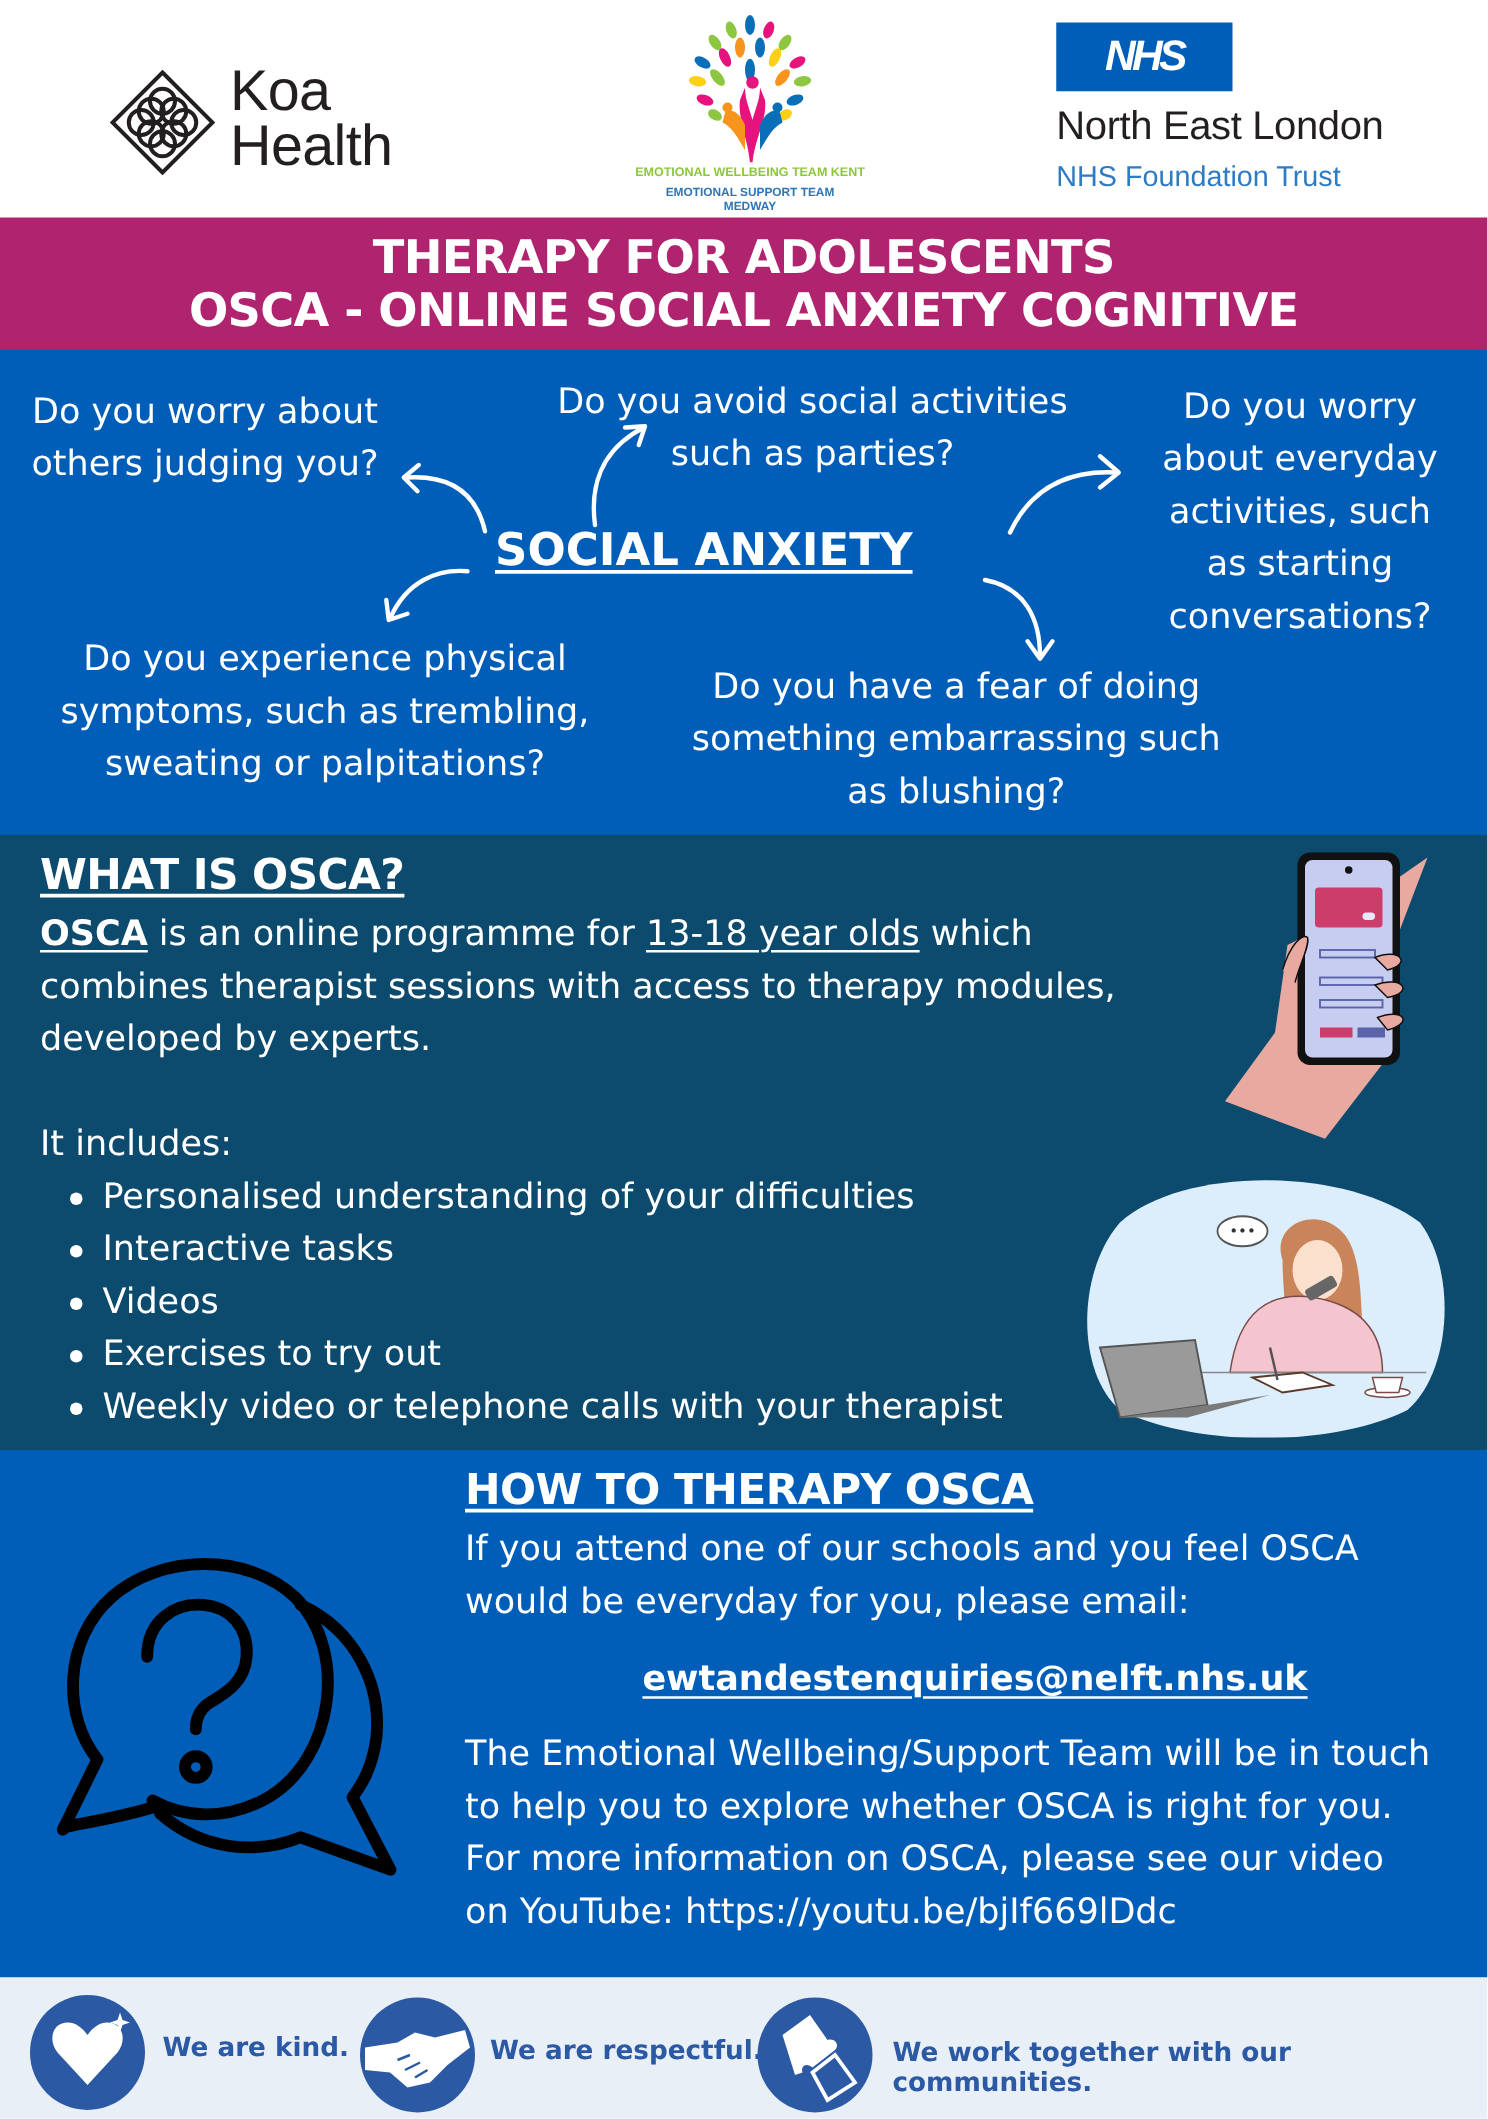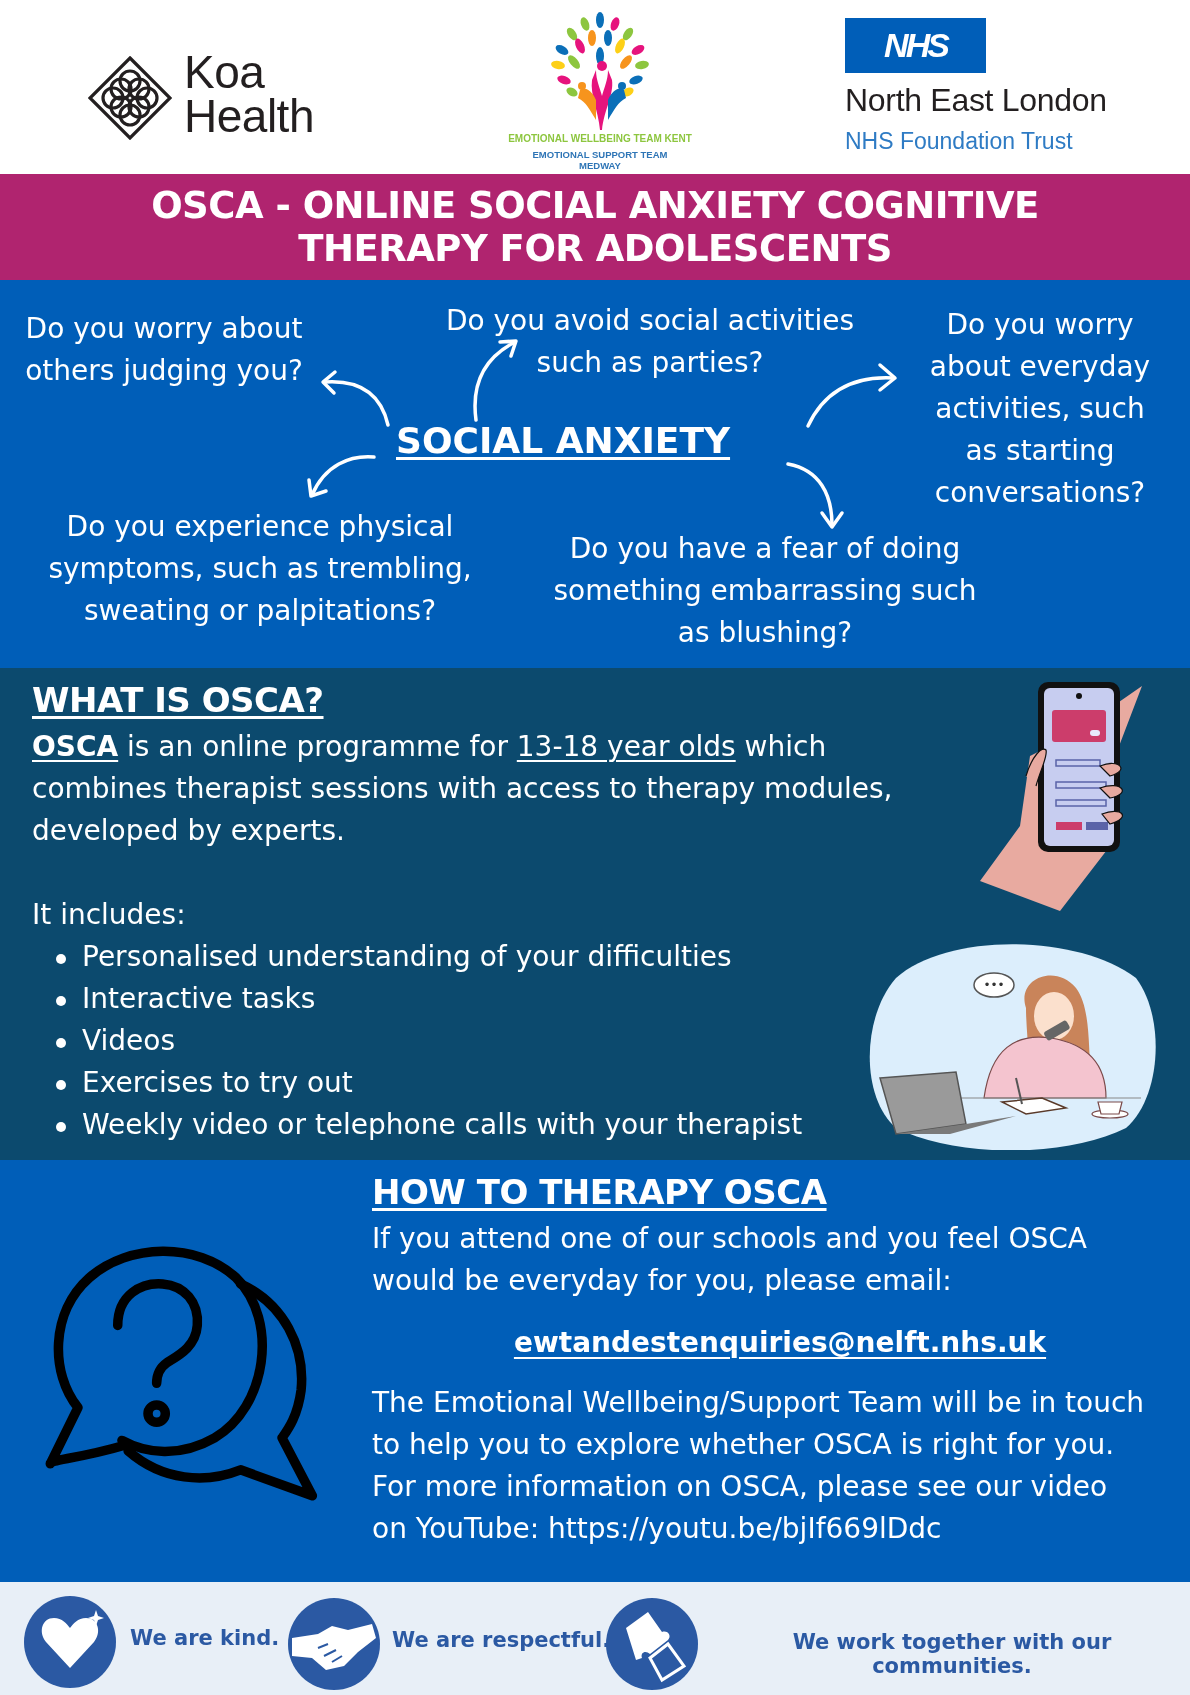--- a/index.html
+++ b/index.html
@@ -36,21 +36,21 @@
     .bold { font-weight: bold; }
     ul.incl { list-style: none; }
     ul.incl li { position: relative; padding-left: 52px; font-family: "DejaVu Sans", sans-serif; font-size: 28px; line-height: 42px; color: #fff; }
     ul.incl li::before { content: ""; position: absolute; left: 26px; top: 18px; width: 10px; height: 10px; border-radius: 50%; background: #fff; }
 
     
     #how-band { position: absolute; left: 0; top: 1160px; width: 1190px; height: 422px; background: #005EB8; color: #fff; }
     .email { display: inline-block; font-family: "DejaVu Sans", sans-serif; font-weight: bold; font-size: 28px; color: #fff; text-decoration: underline; text-decoration-thickness: 2px; text-underline-offset: 5px; }
 
     
-    #footer { position: absolute; left: 0; top: 1582px; width: 1190px; height: 113px; background: #E8EFF7; text-align: center; }
+    #footer { position: absolute; left: 0; top: 1582px; width: 1190px; height: 113px; background: #E8EFF7; }
     .val-icon { position: absolute; width: 92px; height: 92px; border-radius: 50%; background: #2B59A3; }
     .val-text { position: absolute; font-family: "DejaVu Sans", sans-serif; font-weight: bold; font-size: 21px; color: #2B59A3; }
   </style>
 </head>
 <body>
 
 <div id="header">
 
   <svg class="abs koa-mark" viewBox="0 0 84 84">
     <g fill="none" stroke="#231f20" stroke-width="3.2">
@@ -107,22 +107,22 @@
     <div>MEDWAY</div>
   </div>
 
   <div class="abs nhs-box">NHS</div>
   <div class="abs nhs-nel">North East London</div>
   <div class="abs nhs-ft">NHS Foundation Trust</div>
 </div>
 
 <div id="title-band">
   <div class="title-text">
+    <div>THERAPY FOR ADOLESCENTS</div>
     <div>OSCA - ONLINE SOCIAL ANXIETY COGNITIVE</div>
-    <div>THERAPY FOR ADOLESCENTS</div>
   </div>
 </div>
 
 <div id="sa-band">
   <div class="q" style="left:14px; top:28px; width:300px;">
     <div>Do you worry about</div>
     <div>others judging you?</div>
   </div>
   <div class="q" style="left:430px; top:20px; width:440px;">
     <div>Do you avoid social activities</div>

